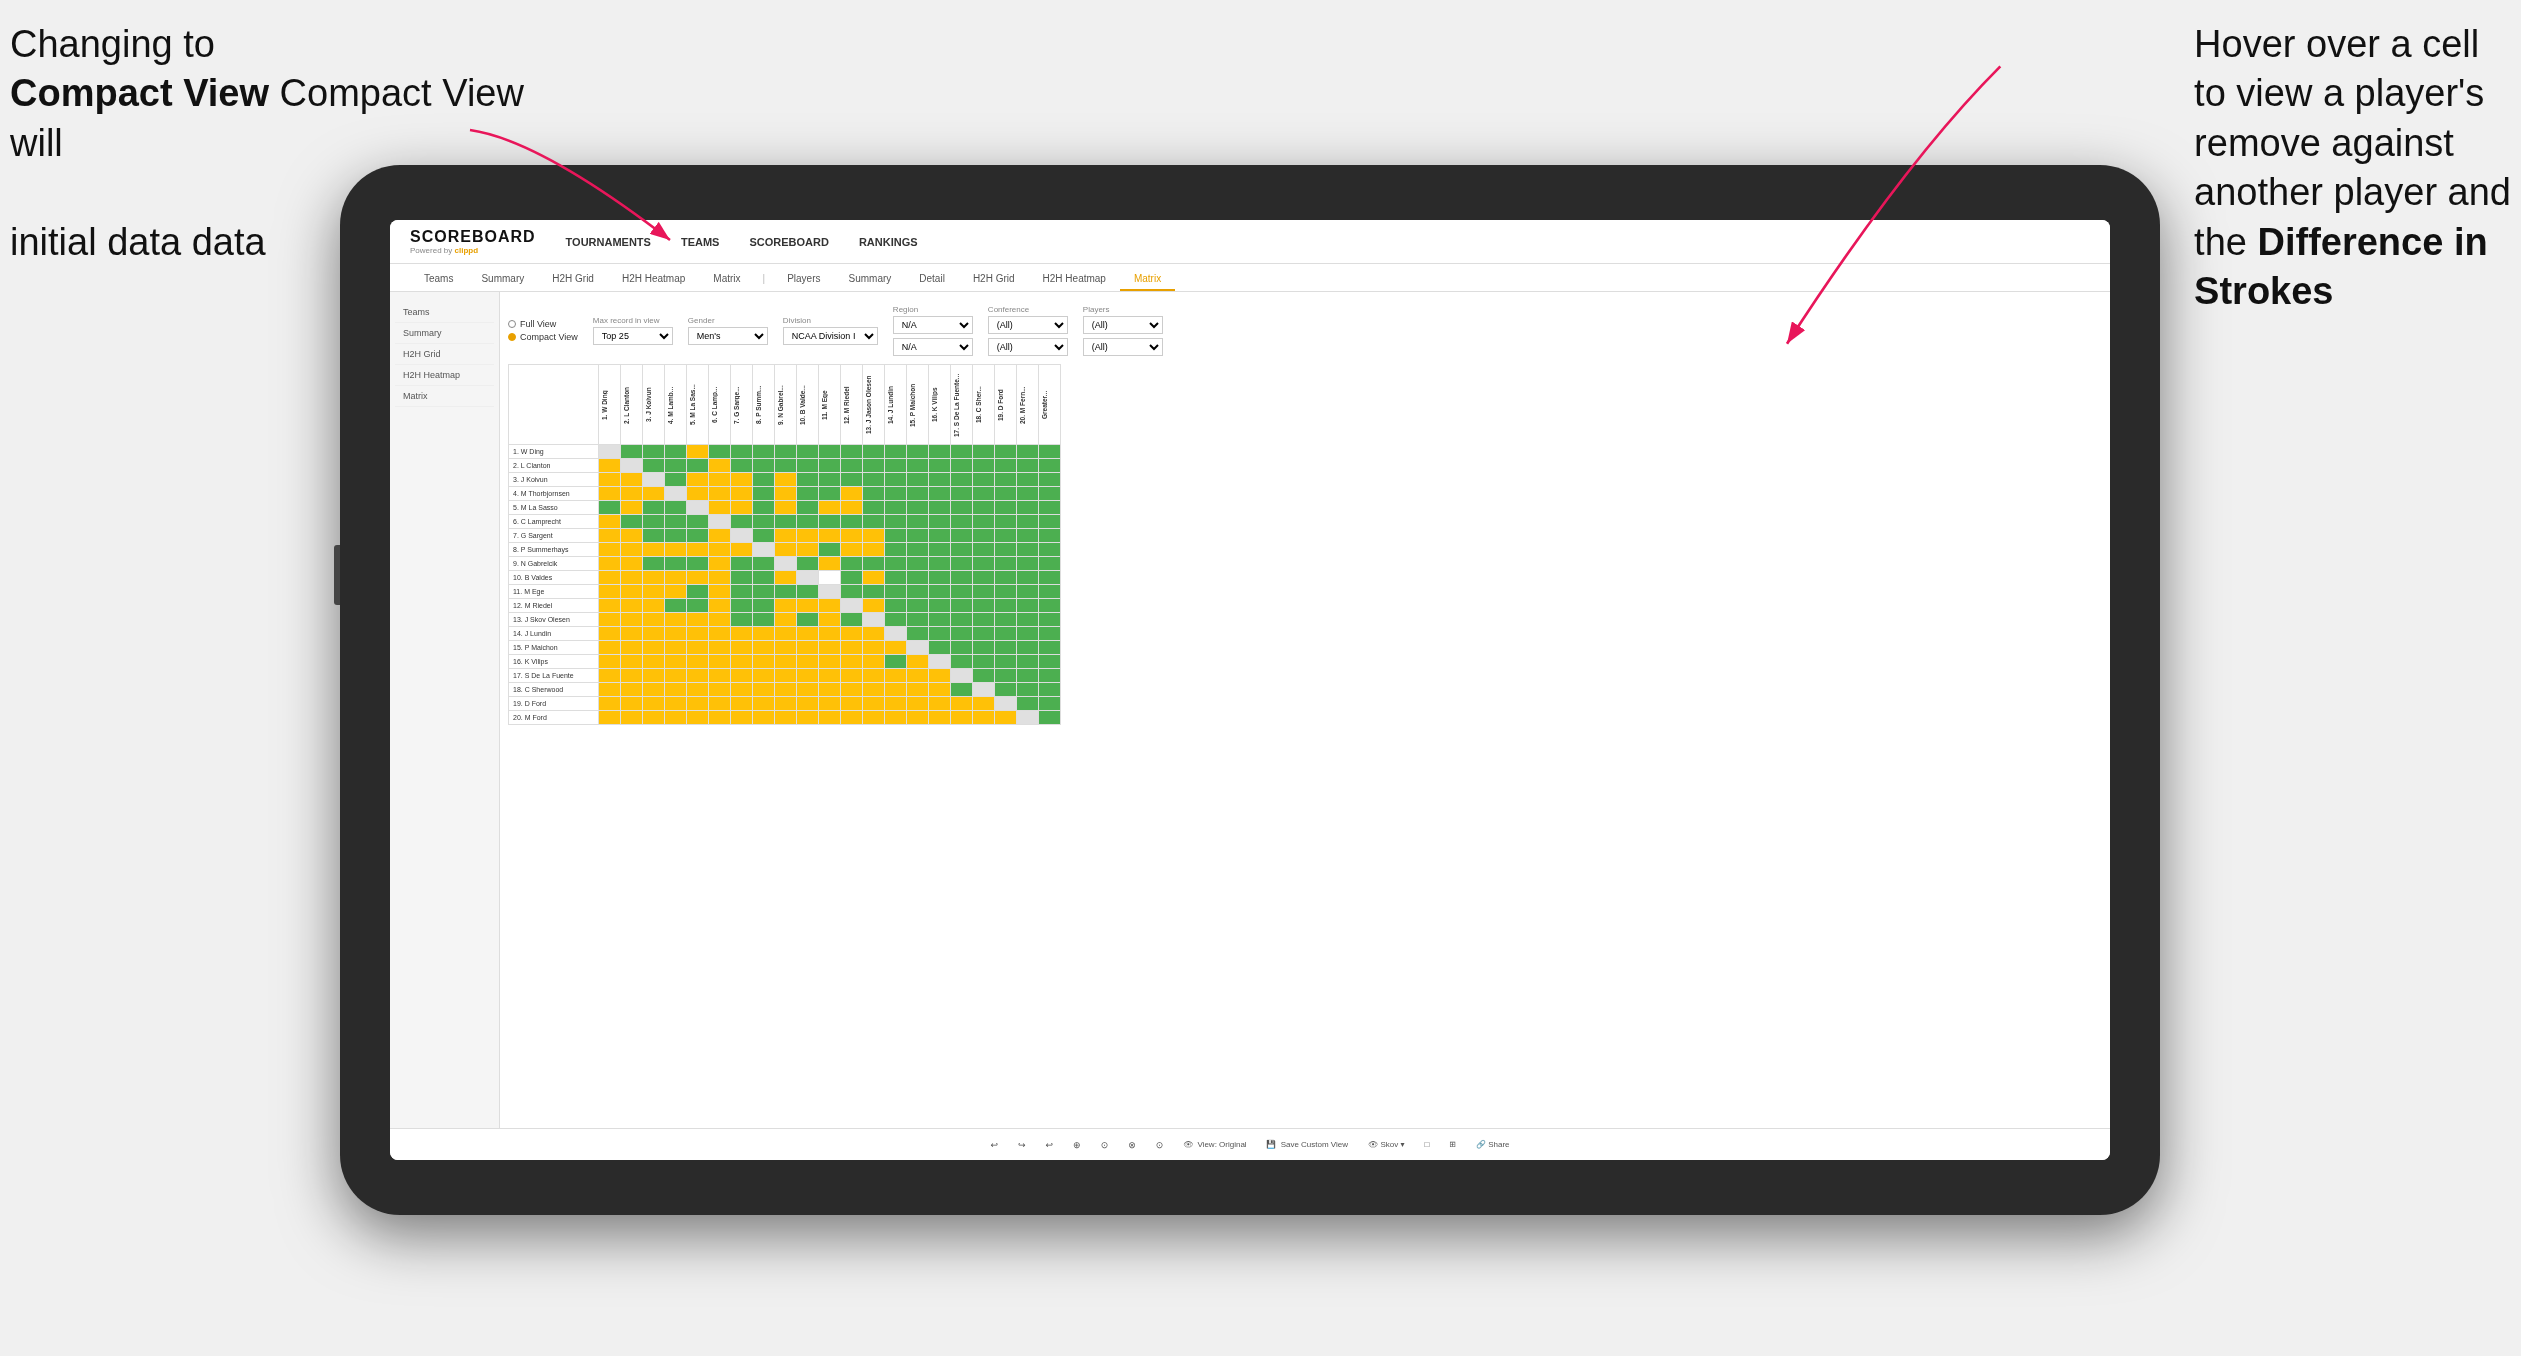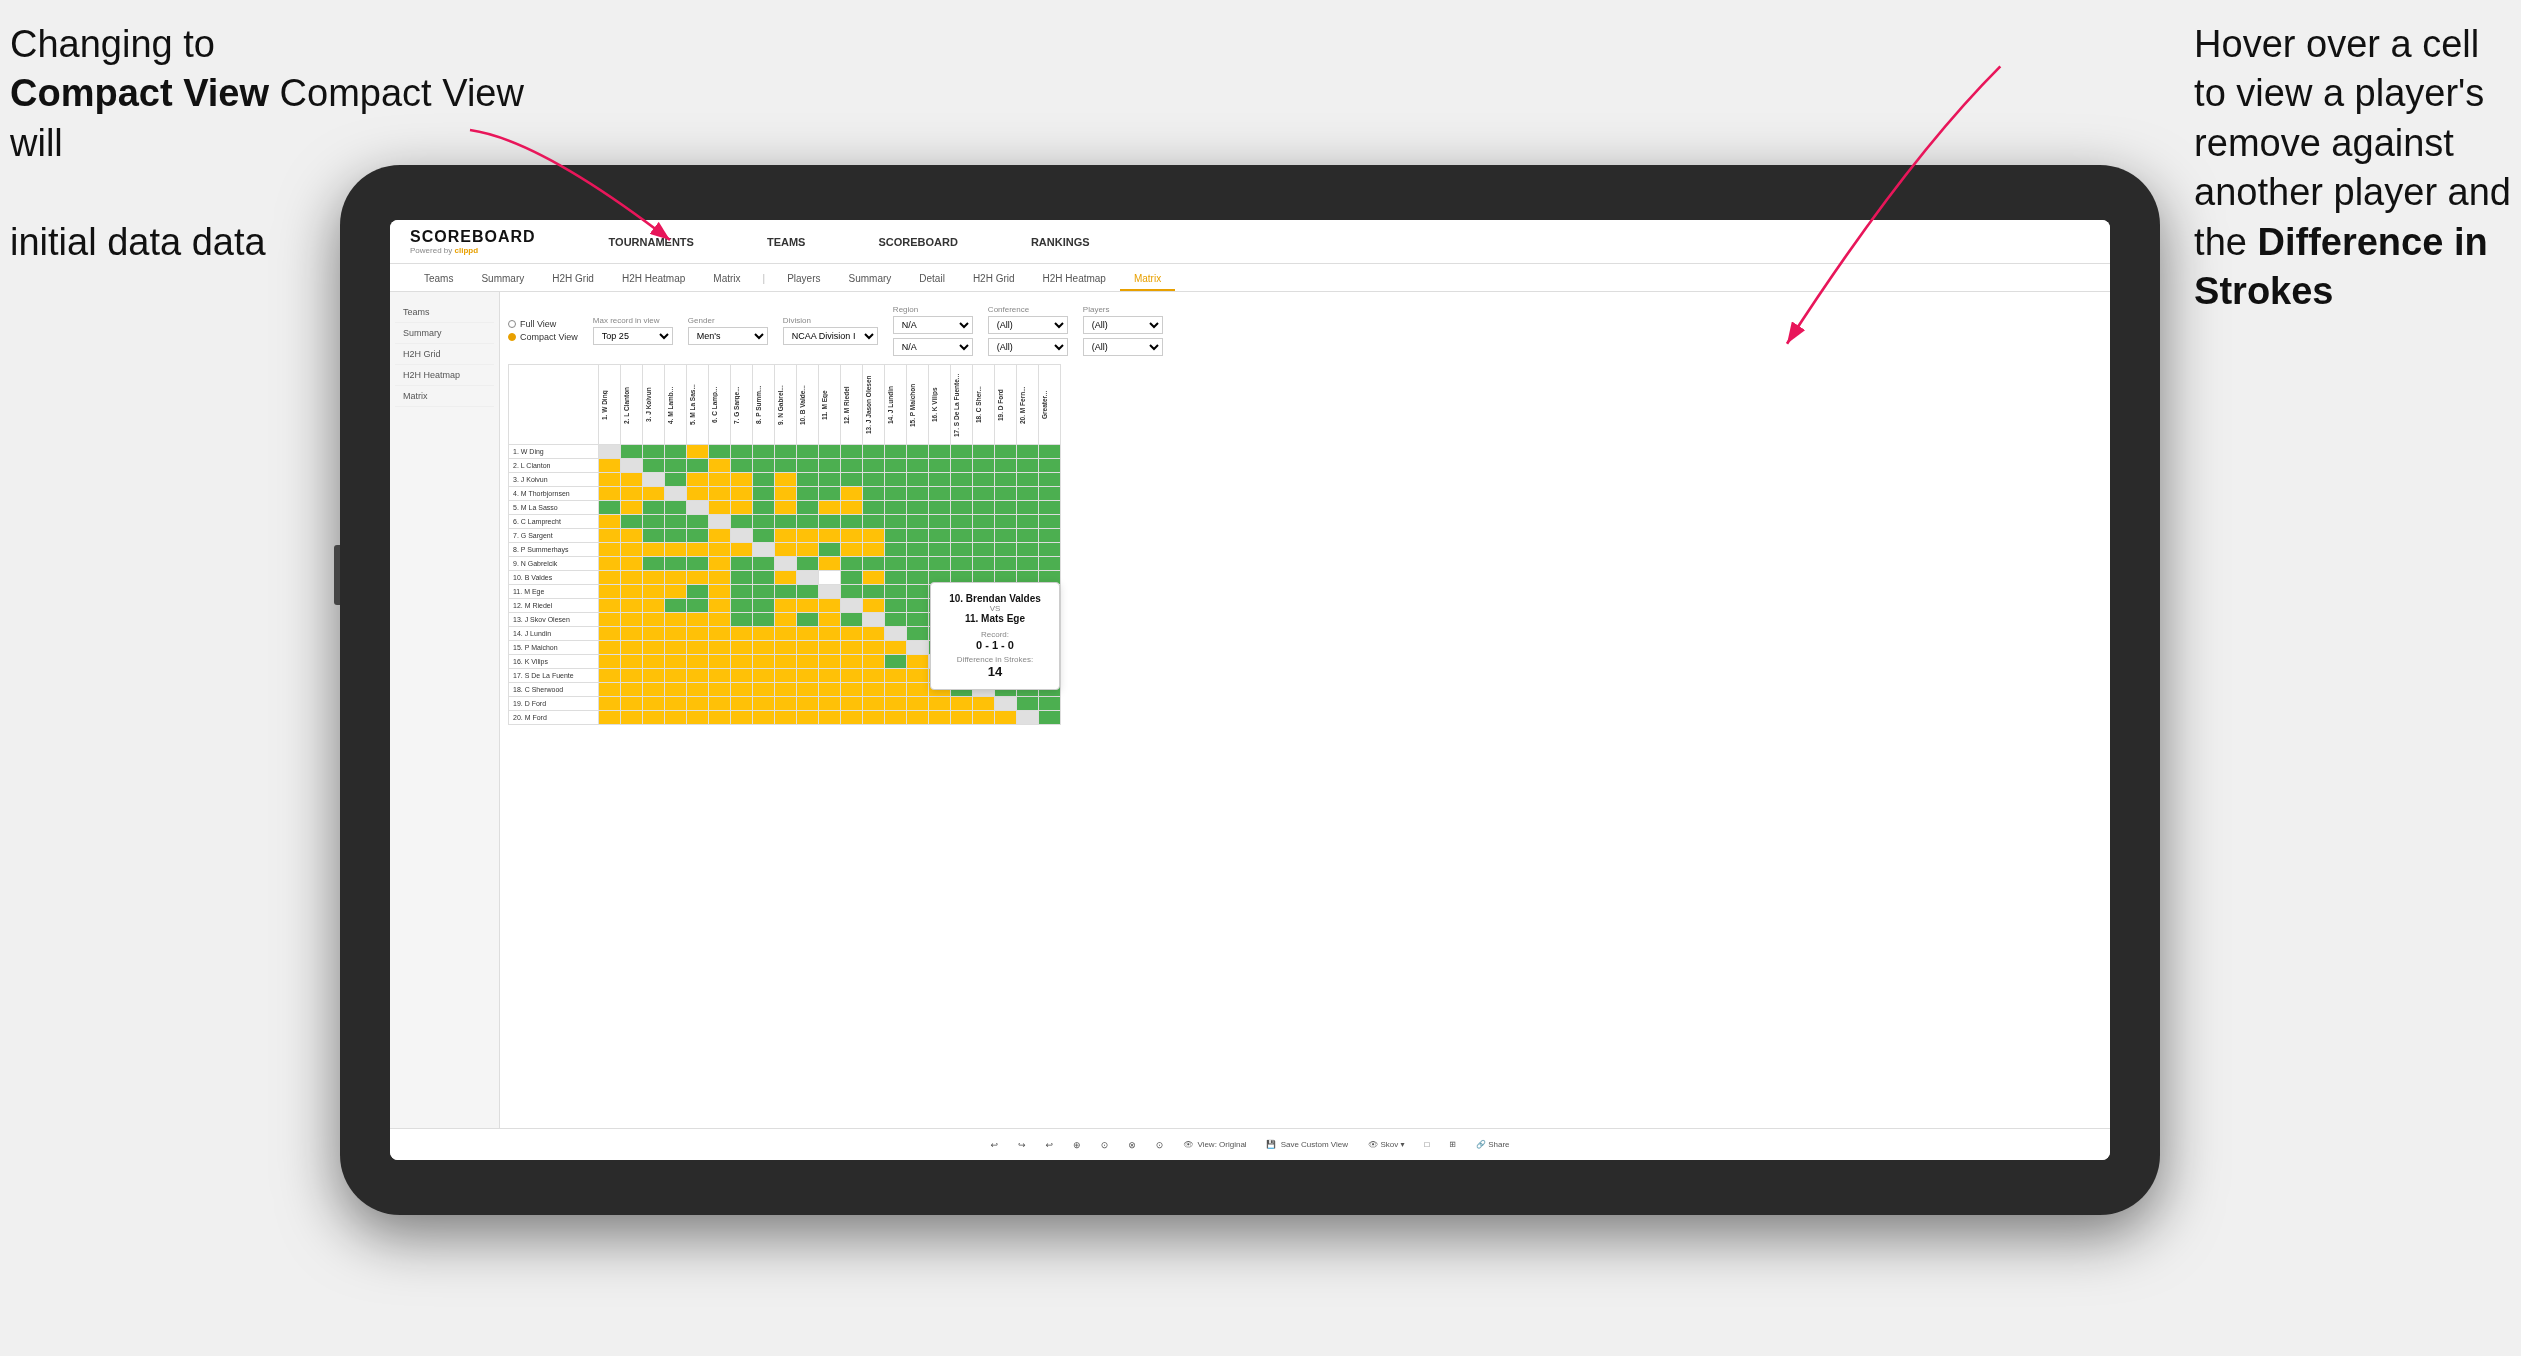--- a/index.html
+++ b/index.html
@@ -106,21 +106,20 @@
     .nav-links {
       display: flex;
       gap: 30px;
       font-size: 11px;
       font-weight: 600;
       color: #333;
     }
     .nav-link {
       cursor: pointer;
       padding: 4px 0;
-      margin-left: 43px;
     }
 
     
     .sub-tabs {
       display: flex;
       gap: 0;
       padding: 4px 20px 0;
       border-bottom: 1px solid #ddd;
       background: #fff;
     }
@@ -950,29 +949,20 @@
                     <td style="background: rgb(255, 193, 7); width: 22px; height: 14px; min-width: 22px;"></td>
                     <td style="background: rgb(255, 193, 7); width: 22px; height: 14px; min-width: 22px;"></td>
                     <td style="background: rgb(255, 193, 7); width: 22px; height: 14px; min-width: 22px;"></td>
                     <td style="background: rgb(255, 193, 7); width: 22px; height: 14px; min-width: 22px;"></td>
                     <td style="background: rgb(224, 224, 224); width: 22px; height: 14px; min-width: 22px;"></td>
                     <td style="background: rgb(76, 175, 80); width: 22px; height: 14px; min-width: 22px;"></td>
                   </tr>
                 </tbody>
             </table>
 
-            <div class="tooltip-box" style="left: 430px; top: 290px;">
-              <div class="tooltip-player1">10. Brendan Valdes</div>
-              <div class="tooltip-vs">VS</div>
-              <div class="tooltip-player2">11. Mats Ege</div>
-              <div class="tooltip-record-label">Record:</div>
-              <div class="tooltip-record">0 - 1 - 0</div>
-              <div class="tooltip-diff-label">Difference in Strokes:</div>
-              <div class="tooltip-diff">14</div>
-            </div>
           </div>
 
         </div>
       </div>
 
       <div class="bottom-toolbar">
         <span class="toolbar-item">↩</span>
         <span class="toolbar-item">↪</span>
         <span class="toolbar-item">↩</span>
         <span class="toolbar-item">⊕</span>

